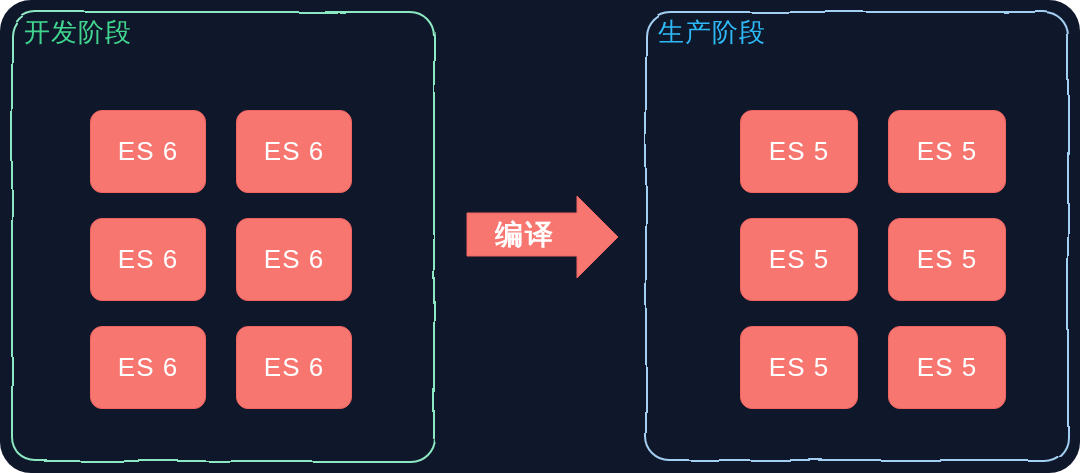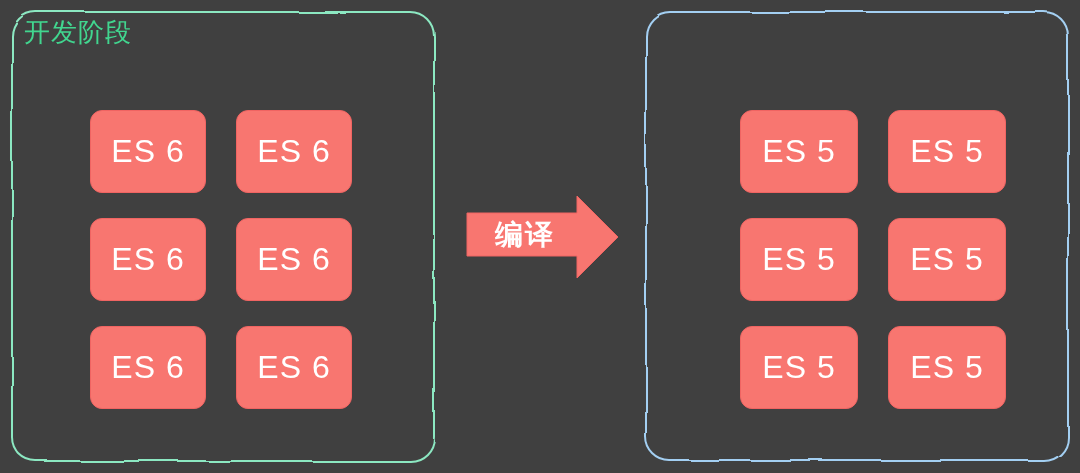--- a/index.html
+++ b/index.html
@@ -5,22 +5,23 @@
   html, body {
     margin: 0;
     padding: 0;
     background: #ffffff;
     font-family: "Liberation Sans", "DejaVu Sans", sans-serif;
   }
   .canvas {
     position: relative;
     width: 1080px;
     height: 473px;
-    background: #404040;
+    background: #0f172a;
     overflow: hidden;
+    border-radius: 31px;
   }
   .panel {
     position: absolute;
     top: 8px;
     width: 430px;
     height: 457px;
   }
   .panel-dev  { left: 8px; }
   .panel-prod { left: 642px; }
   .panel-border-svg {
@@ -51,21 +52,21 @@
   .panel-dev  .box-grid { left: 82px; }
   .panel-prod .box-grid { left: 98px; grid-template-columns: repeat(2, 118px); }
   .es-box {
     background: #f87670;
     border: 1px solid #f06462;
     border-radius: 12px;
     color: #ffffff;
     display: flex;
     align-items: center;
     justify-content: center;
-    font-size: 32px;
+    font-size: 26px;
     letter-spacing: 1px;
     box-sizing: border-box;
   }
   .compile-arrow {
     position: absolute;
     left: 465px;
     top: 195px;
     width: 155px;
     height: 84px;
     text-align: right;
@@ -126,20 +127,21 @@
   <div class="panel panel-prod">
     <svg class="panel-border-svg" viewBox="0 0 430 457" xmlns="http://www.w3.org/2000/svg">
       <defs>
         <filter id="wobble-blue" x="-10%" y="-10%" width="120%" height="120%">
           <feTurbulence type="fractalNoise" baseFrequency="0.012" numOctaves="2" seed="13" result="n"></feTurbulence>
           <feDisplacementMap in="SourceGraphic" in2="n" scale="6"></feDisplacementMap>
         </filter>
       </defs>
       <rect x="4" y="4" width="422" height="449" rx="24" ry="24" fill="none" stroke="#a3cff2" stroke-width="2" filter="url(#wobble-blue)"></rect>
     </svg>
+    <div class="panel-title">生产阶段</div>
     <div class="box-grid">
       <div class="es-box">ES 5</div>
       <div class="es-box">ES 5</div>
       <div class="es-box">ES 5</div>
       <div class="es-box">ES 5</div>
       <div class="es-box">ES 5</div>
       <div class="es-box">ES 5</div>
     </div>
   </div>
 

